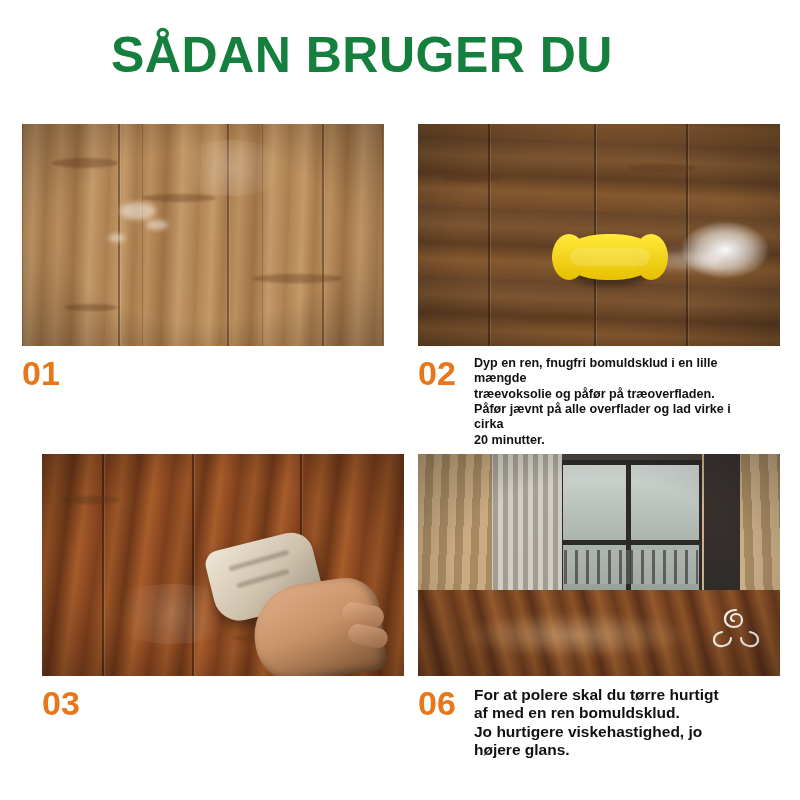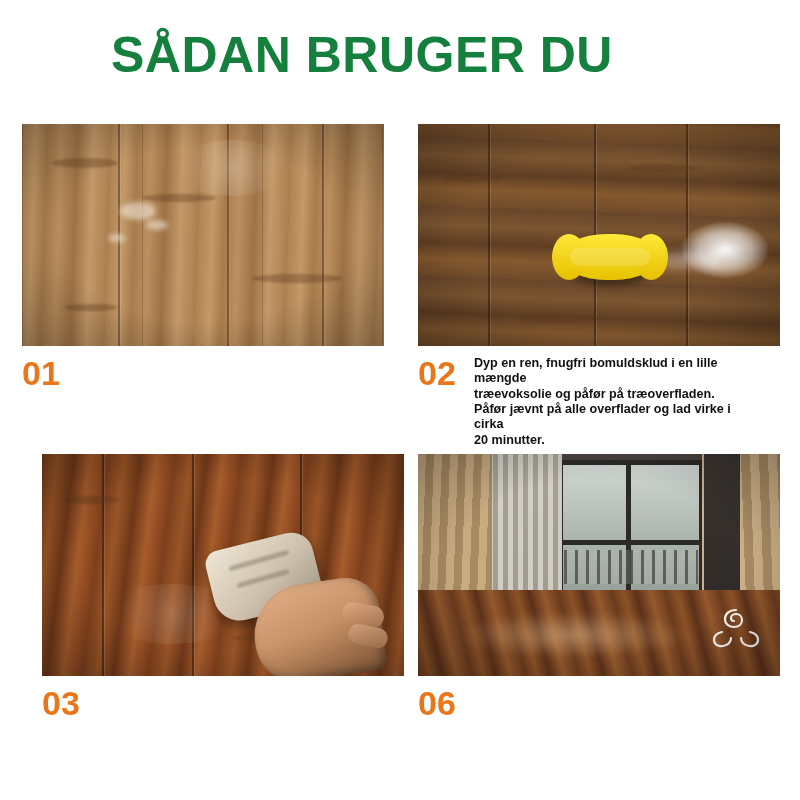--- a/index.html
+++ b/index.html
@@ -395,17 +395,21 @@
               <path d="M26 6c-7 0-11 4-11 9s4 8 9 8 8-3 8-7-3-6-6-6-5 2-5 4 1 3 3 3"></path>
               <path d="M12 28c-5 1-8 4-8 8s4 7 9 6 8-4 8-8"></path>
               <path d="M40 28c5 1 8 4 8 8s-4 7-9 6-8-4-8-8"></path>
             </g>
           </svg>
           <div class="vignette"></div>
         </div>
       </div>
       <div class="caption">
         <div class="step-num">06</div>
+        <div class="step-text">For at polere skal du tørre hurtigt
+af med en ren bomuldsklud.
+Jo hurtigere viskehastighed, jo
+højere glans.</div>
       </div>
     </div>
 
   </div>
 </div>
 
 </body></html>

